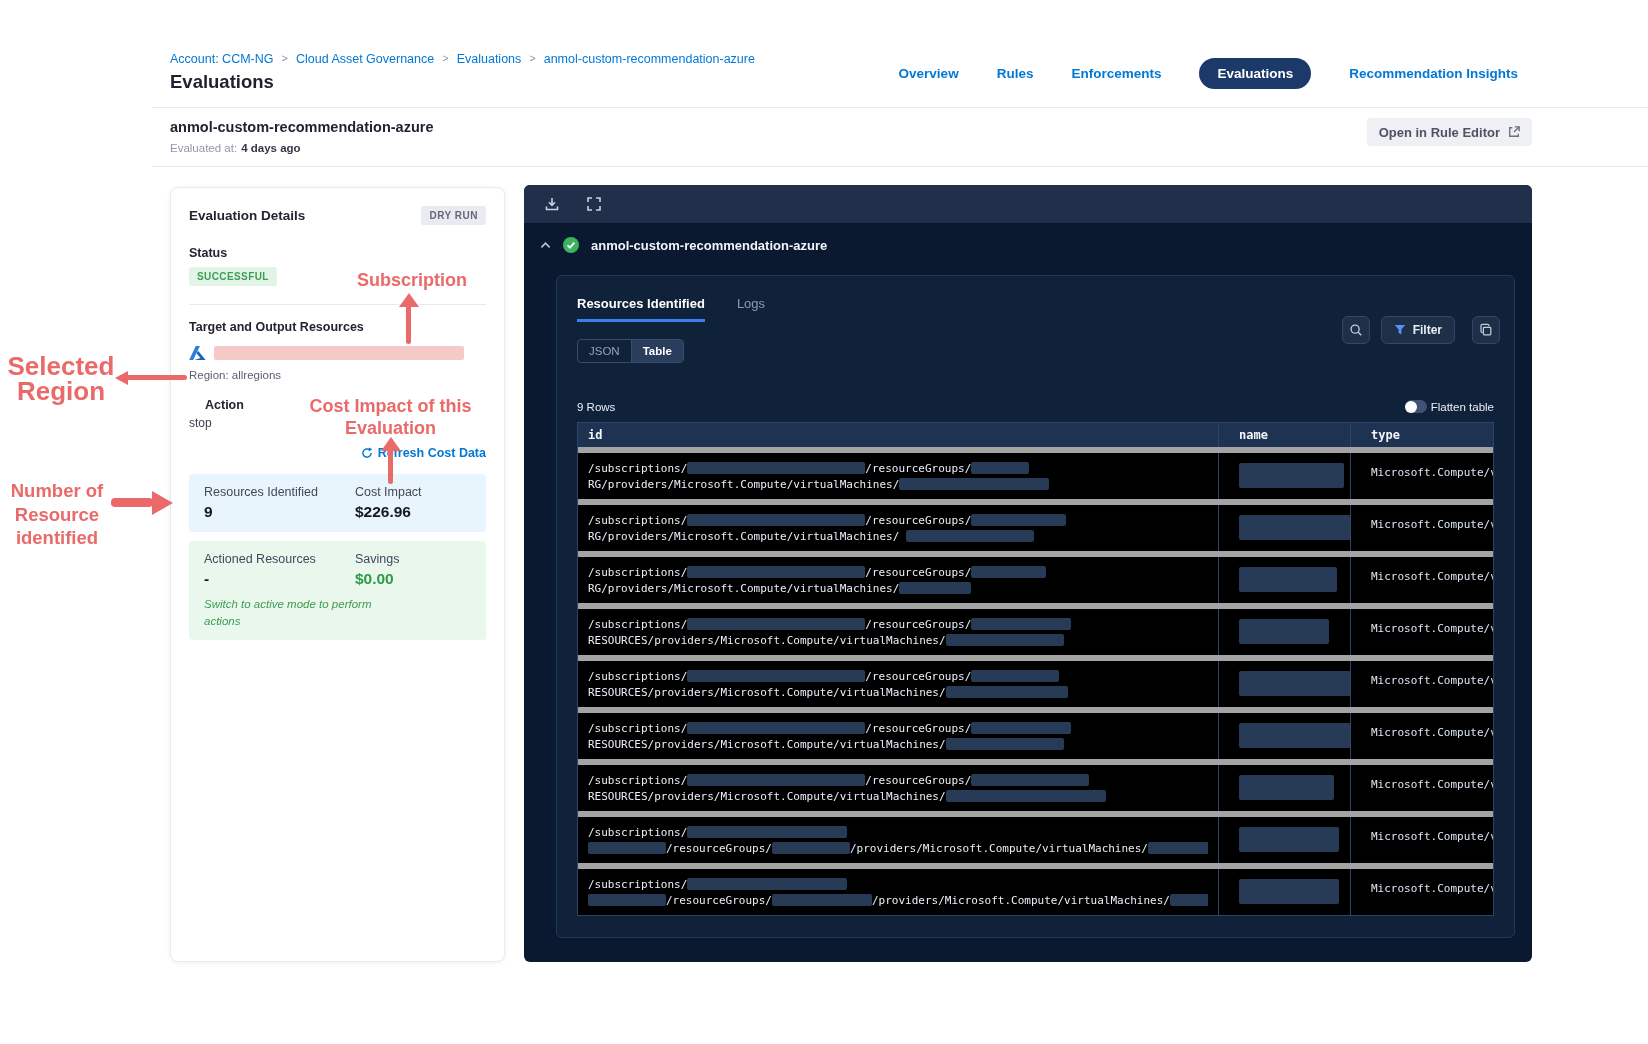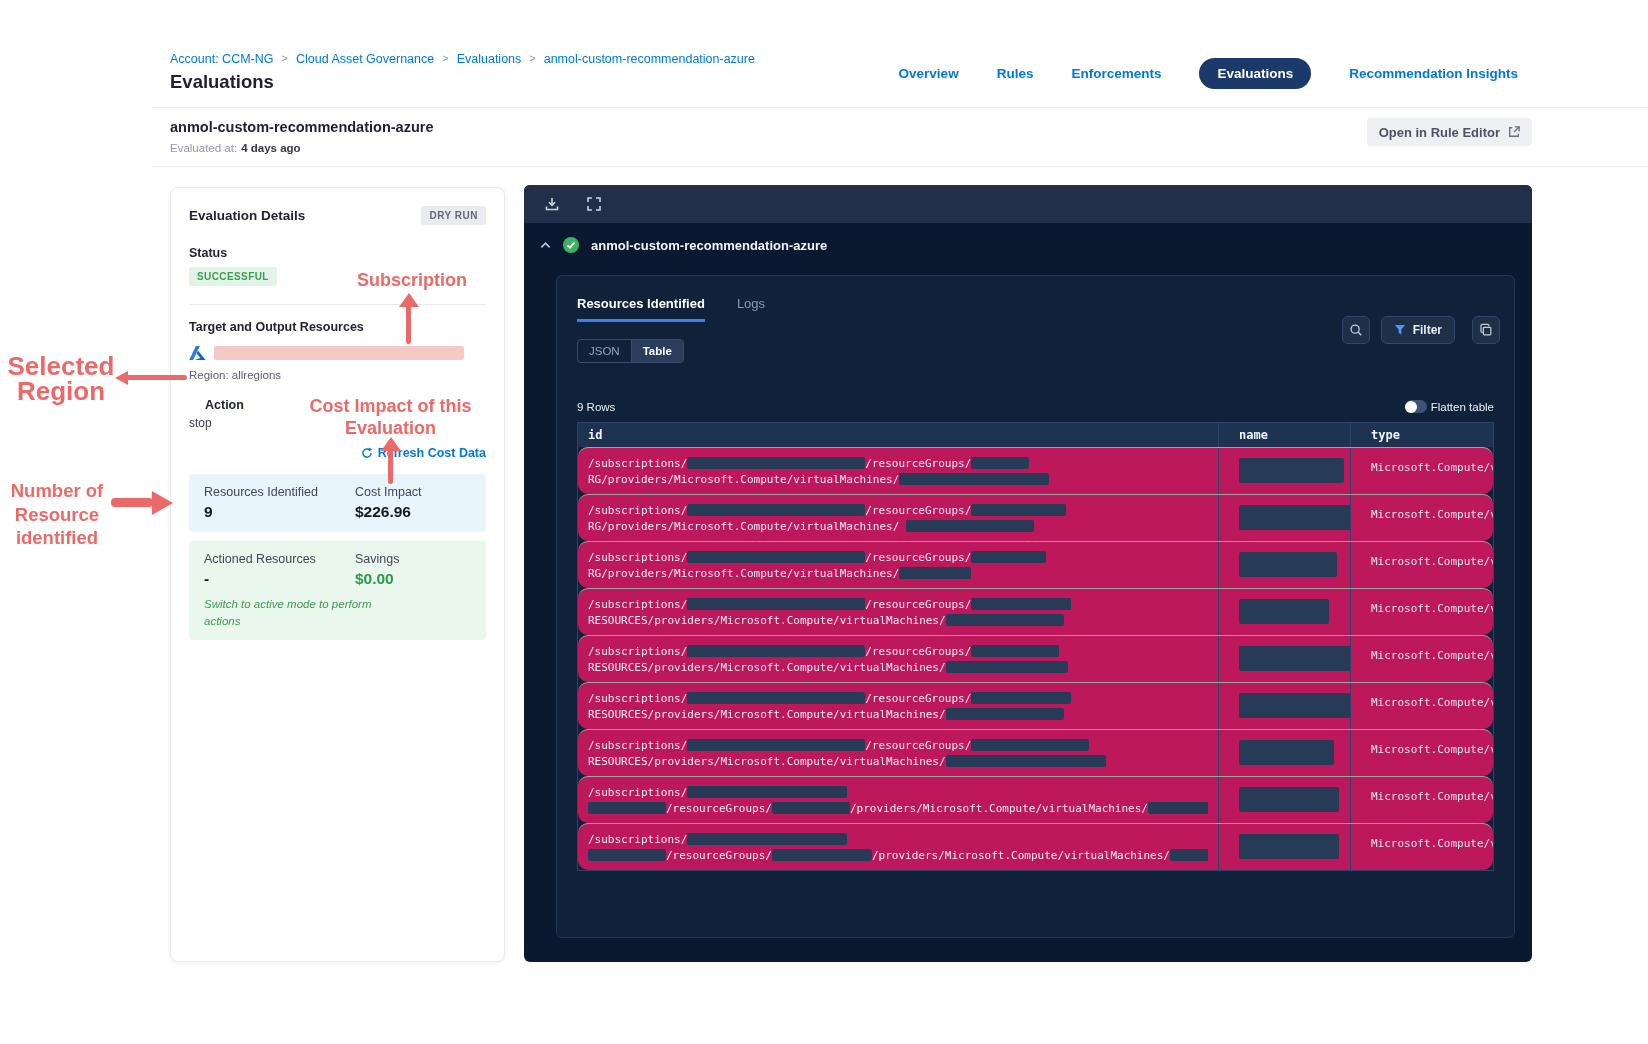--- a/index.html
+++ b/index.html
@@ -66,24 +66,24 @@
   .copy-btn { margin-left:6px; }
   .rows-line { margin-top:37px; display:flex; justify-content:space-between; align-items:center; }
   .rows-count { font-size:11.5px; color:#e9eff7; }
   .flatten { display:flex; align-items:flex-end; gap:4px; cursor:pointer; }
   .flatten-label { font-size:11.5px; color:#e9eff7; }
   .knob-pill { position:relative; width:22px; height:13px; background:#405273; border-radius:7px; }
   .knob { position:absolute; left:0; top:.5px; width:12px; height:12px; background:#fff; border-radius:50%; }
 
   
   .rtable { margin-top:9px; border:1px solid #2b4468; }
-  .thead, .trow { display:grid; grid-template-columns:1fr 132px 143px;border-radius:10px; }
+  .thead, .trow { display:grid; grid-template-columns:1fr 132px 143px; }
   .th { background:#1e3252; padding:5px 10px; font-family:"DejaVu Sans Mono", monospace; font-size:12px; font-weight:bold; color:#f2f6fb; }
   .th.sep, .td.sep { border-left:1px solid #2b4468;padding-left:20px; }
-  .trow { border-top:1px solid #a3a3a3; background:#be185d; }
+  .trow { border-top:6px solid #a3a3a3; background:#000000; }
   .td { padding:7px 10px; overflow:hidden; }
   .idline { font-family:"DejaVu Sans Mono", monospace; font-size:11px; line-height:15px; color:#e9eff7; white-space:nowrap; overflow:hidden; }
   .redact { display:inline-block; height:12px; background:#273b56; border-radius:2px; transform:translateY(2px); }
   .nredact { height:25px; background:#273b56; border-radius:2px; margin-top:3px; }
   .td.type { font-family:"DejaVu Sans Mono", monospace; font-size:11px; color:#dce5f1; white-space:nowrap; padding-top:13px; }
 
   
   .ann { position:absolute; color:#ea6a6a; font-weight:bold; text-align:center; white-space:pre-line; }
   .ann-line-v { position:absolute; width:5px; background:#ea6a6a; border-radius:3px; }
   .ann-line-h { position:absolute; background:#ea6a6a; border-radius:4px; }

